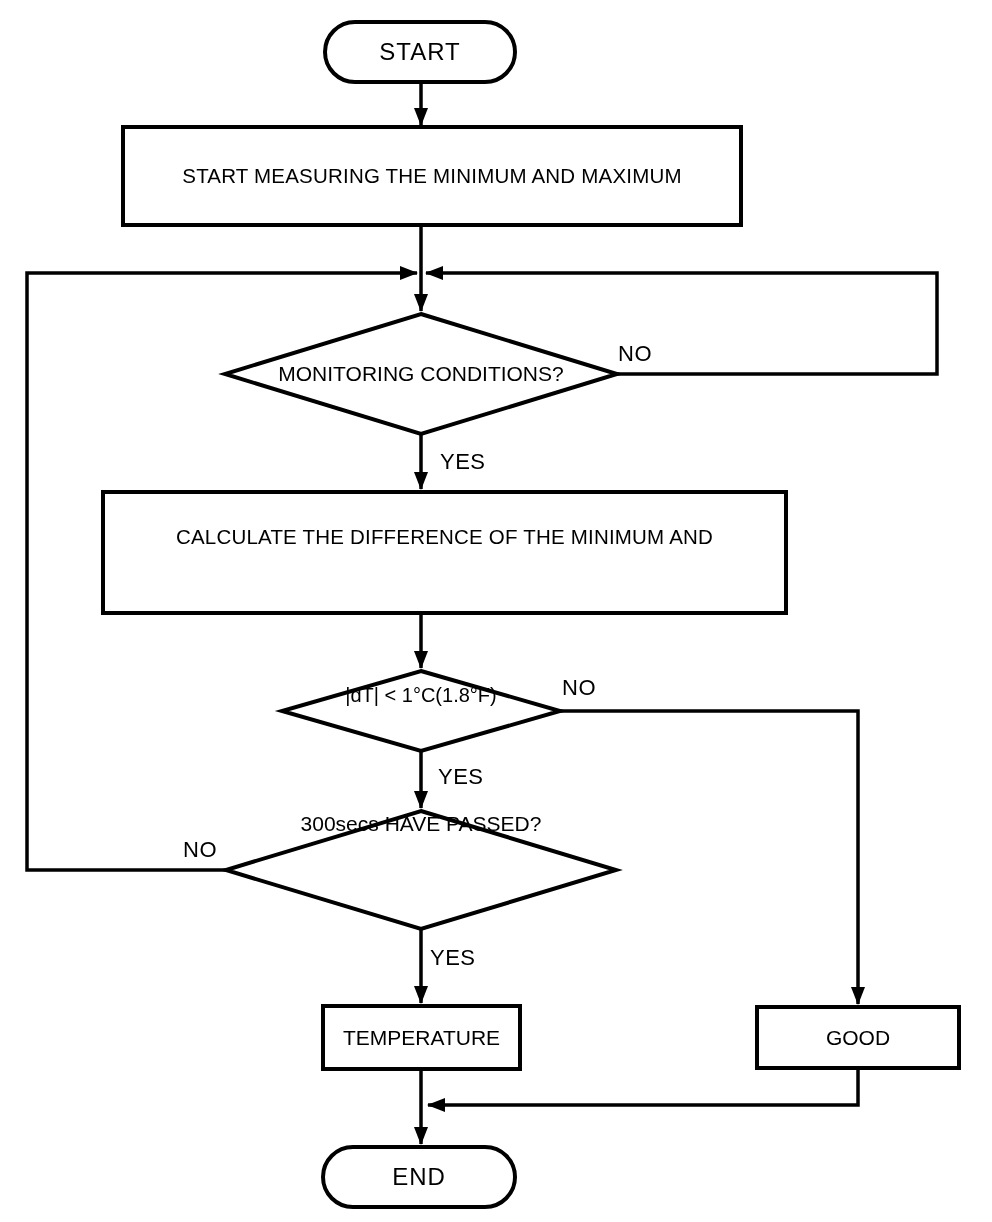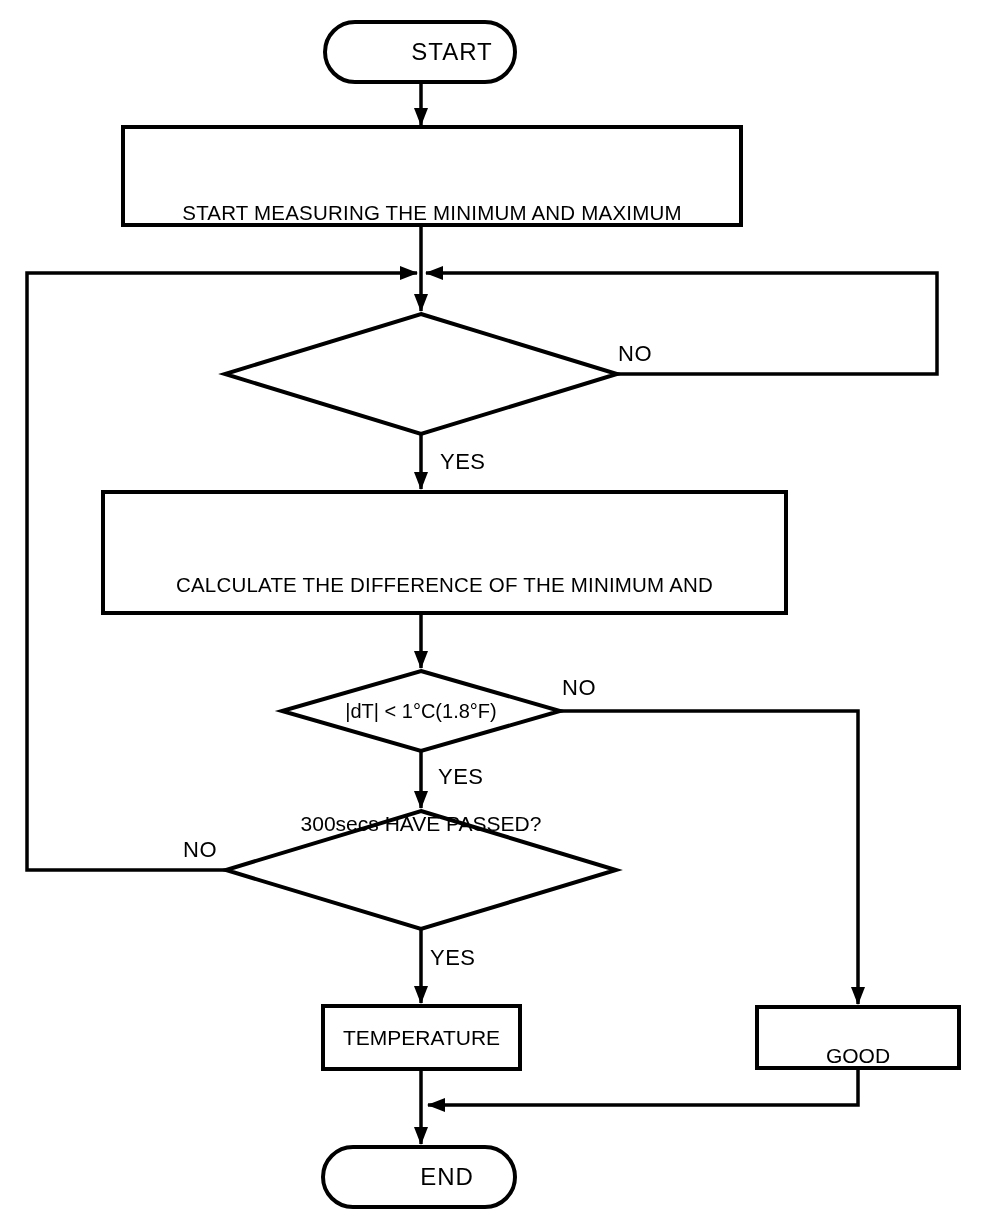--- a/index.html
+++ b/index.html
@@ -7,21 +7,21 @@
     position:relative;width:992px;height:1222px;overflow:hidden;
     background:var(--bg,#ffffff);
     font-family:"Liberation Sans",sans-serif;
     color:var(--txt,#000000);
   }
   .stage svg{position:absolute;left:0;top:0;}
   .lbl{
     position:absolute;display:flex;align-items:center;justify-content:center;
     text-align:center;white-space:nowrap;
   }
-  .col{flex-direction:row;align-items:flex-end;}
+  .col{flex-direction:row;}
   .term{font-size:24px;letter-spacing:1px;}
   .proc{font-size:20.5px;line-height:24px;letter-spacing:0.2px;}
   .dec{font-size:21px;}
   .elbl{position:absolute;font-size:22px;letter-spacing:0.5px;}
 </style>
 </head>
 <body>
 
 <div class="stage" style="--bg: #ffffff; --txt: #000000;">
 
@@ -52,50 +52,53 @@
       <polygon points="421,314 617,374 421,434 225,374"></polygon>
       <rect x="103" y="492" width="683" height="121"></rect>
       <polygon points="421,671 560,711 421,751 282,711"></polygon>
       <polygon points="421,811 616,870 421,929 226,870"></polygon>
       <rect x="323" y="1006" width="197" height="63"></rect>
       <rect x="757" y="1007" width="202" height="61"></rect>
       <rect x="323" y="1147" width="192" height="60" rx="30" ry="30"></rect>
     </g>
   </svg>
 
-  <div class="lbl term" style="left:325px;top:22px;width:190px;height:60px;margin-left:32px;">
+  <div class="lbl term" style="left:325px;top:22px;width:190px;height:60px;">
     <span>START</span>
   </div>
 
   <div class="lbl col proc" style="left:123px;top:127px;width:618px;height:98px;">
     <span>START MEASURING THE MINIMUM AND MAXIMUM</span>
   </div>
 
+  <div class="lbl dec" style="left:225px;top:314px;width:392px;height:120px;">
+    <span>MONITORING CONDITIONS?</span>
+  </div>
 
   <div class="lbl col proc" style="left:103px;top:476px;width:683px;height:121px;">
     <span>CALCULATE THE DIFFERENCE OF THE MINIMUM AND</span>
   </div>
 
-  <div class="lbl dec" style="left:282px;top:671px;width:278px;height:80px;font-size:20px;">
+  <div class="lbl dec" style="left:282px;top:655px;width:278px;height:80px;font-size:20px;">
     <span>|dT| &lt; 1°C(1.8°F)</span>
   </div>
 
   <div class="lbl dec" style="left:226px;top:765px;width:390px;height:118px;">
     <span>300secs HAVE PASSED?</span>
   </div>
 
   <div class="lbl dec" style="left:323px;top:1006px;width:197px;height:63px;">
     <span>TEMPERATURE</span>
   </div>
 
-  <div class="lbl dec" style="left:757px;top:1007px;width:202px;height:61px;align-items:flex-end;">
+  <div class="lbl dec" style="left:757px;top:1007px;width:202px;height:61px;">
     <span>GOOD</span>
   </div>
 
-  <div class="lbl term" style="left:323px;top:1147px;width:192px;height:60px;padding-left:28px;">
+  <div class="lbl term" style="left:323px;top:1147px;width:192px;height:60px;">
     <span>END</span>
   </div>
 
   <div class="elbl" style="left:618px;top:341px;">NO</div>
   <div class="elbl" style="left:440px;top:449px;">YES</div>
   <div class="elbl" style="left:562px;top:675px;">NO</div>
   <div class="elbl" style="left:438px;top:764px;">YES</div>
   <div class="elbl" style="left:183px;top:837px;">NO</div>
   <div class="elbl" style="left:430px;top:945px;">YES</div>
 

